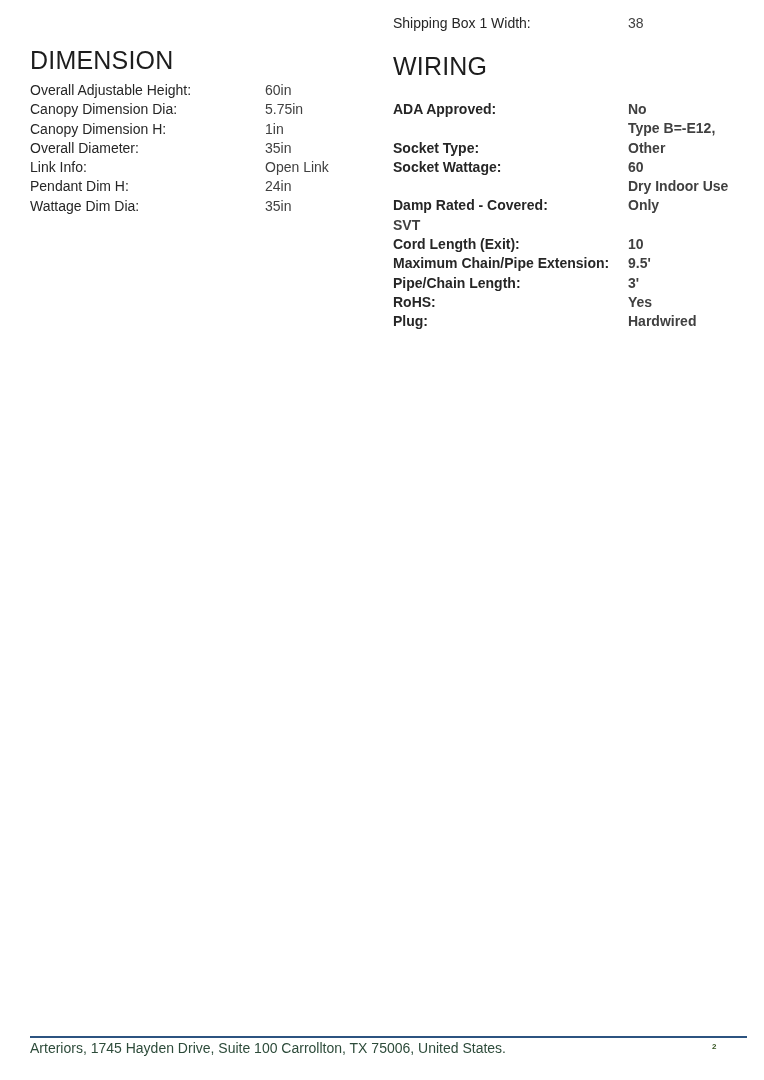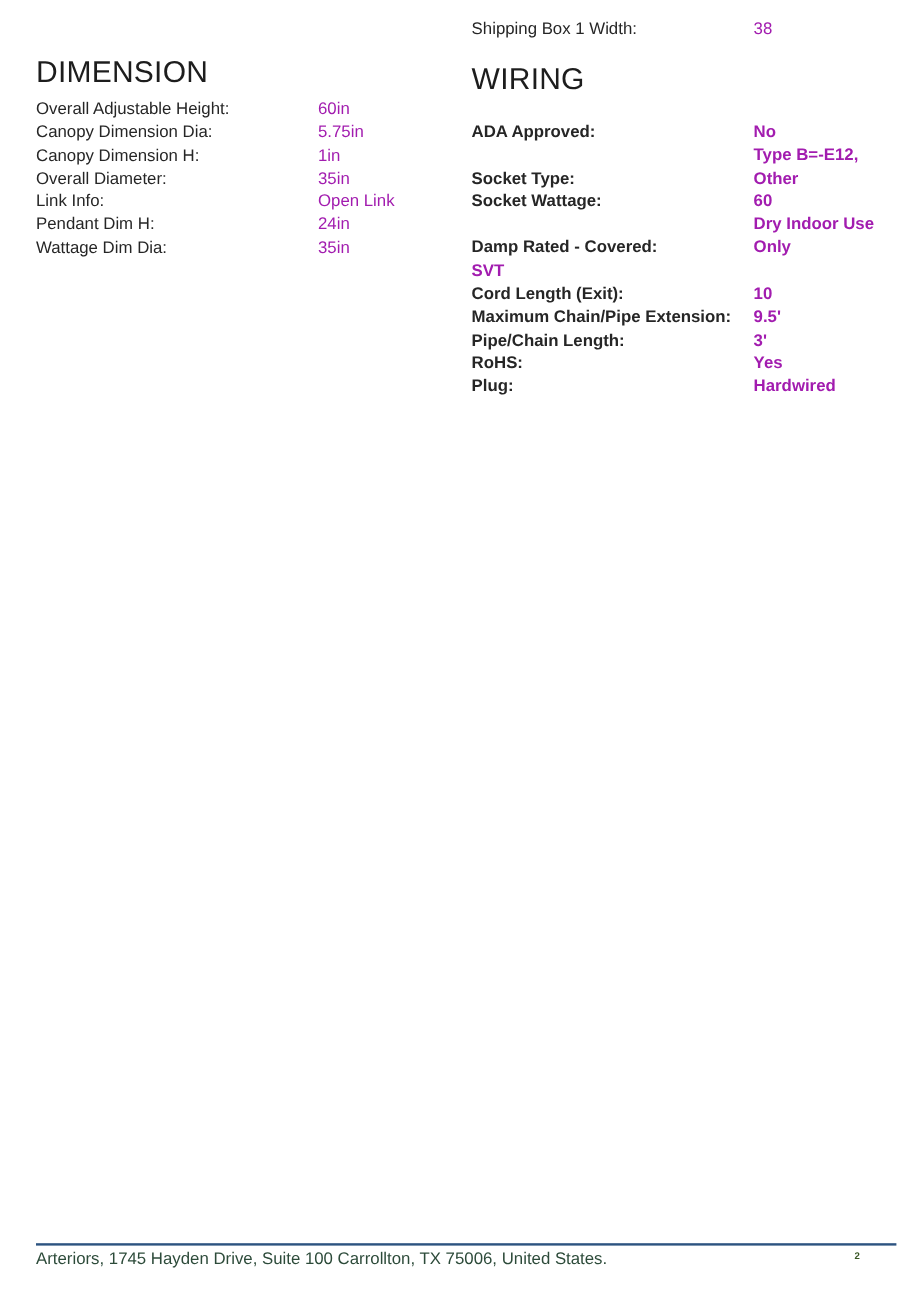--- a/index.html
+++ b/index.html
@@ -32,21 +32,21 @@
   .row .lbl {
     flex:0 0 235px;
     font-size:14px;
     line-height:19.3px;
     color:#262626;
   }
   .row .val {
     width:110px;
     font-size:14px;
     line-height:19.3px;
-    color:#a21caf;
+    color:#404040;
   }
 
   .footer-rule {
     position:absolute;
     left:30px; top:1036px;
     width:717px; height:0;
     border-top:2px solid #2c5380;
   }
   .footer-address {
     position:absolute;

